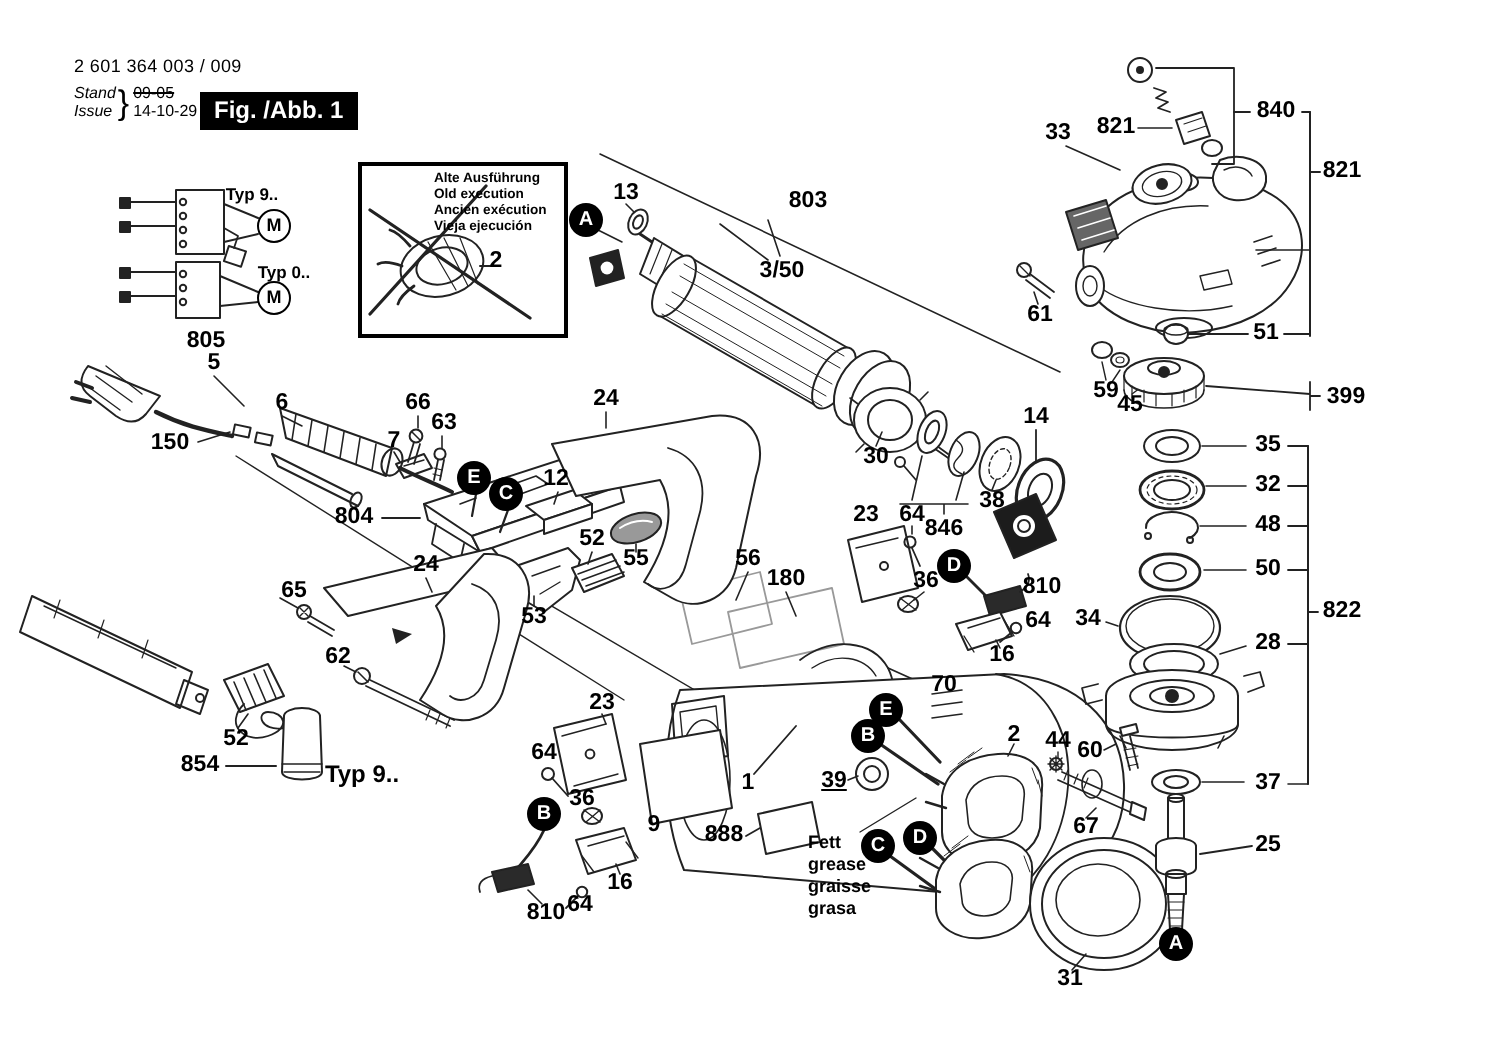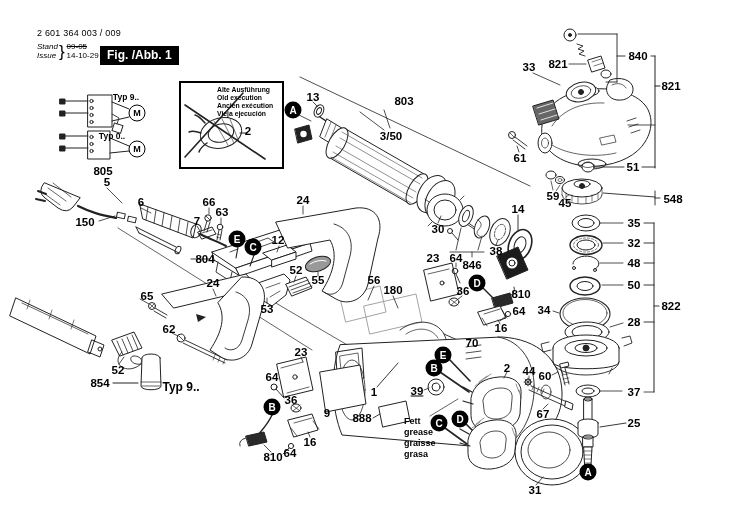--- a/index.html
+++ b/index.html
@@ -448,21 +448,21 @@
 
 
   <div id="label-layer">
       <div class="part-label" style="left: 103px; top: 171px; text-align: right;">805</div>
       <div class="part-label" style="left: 107px; top: 182px;">5</div>
       <div class="part-label" style="left: 141px; top: 202px;">6</div>
       <div class="part-label" style="left: 85px; top: 222px;">150</div>
       <div class="part-label" style="left: 209px; top: 202px;">66</div>
       <div class="part-label" style="left: 222px; top: 212px;">63</div>
       <div class="part-label" style="left: 197px; top: 221px;">7</div>
-      <div class="part-label" style="left: 177px; top: 259px; margin-left: 28px;">804</div>
+      <div class="part-label" style="left: 177px; top: 259px;">804</div>
       <div class="part-label" style="left: 278px; top: 240px;">12</div>
       <div class="part-label" style="left: 296px; top: 270px;">52</div>
       <div class="part-label" style="left: 267px; top: 309px;">53</div>
       <div class="part-label" style="left: 318px; top: 280px;">55</div>
       <div class="part-label" style="left: 374px; top: 280px;">56</div>
       <div class="part-label" style="left: 393px; top: 290px;">180</div>
       <div class="part-label" style="left: 303px; top: 200px;">24</div>
       <div class="part-label" style="left: 213px; top: 283px;">24</div>
       <div class="part-label" style="left: 137px; top: 296px; padding-left: 20px;">65</div>
       <div class="part-label" style="left: 169px; top: 329px;">62</div>
@@ -483,21 +483,21 @@
       <div class="part-label" style="left: 501px; top: 328px;">16</div>
       <div class="part-label" style="left: 472px; top: 343px;">70</div>
       <div class="part-label" style="left: 529px; top: 67px;">33</div>
       <div class="part-label" style="left: 558px; top: 64px;">821</div>
       <div class="part-label" style="left: 638px; top: 56px;">840</div>
       <div class="part-label" style="left: 671px; top: 86px;">821</div>
       <div class="part-label" style="left: 520px; top: 158px;">61</div>
       <div class="part-label" style="left: 633px; top: 167px;">51</div>
       <div class="part-label" style="left: 553px; top: 196px;">59</div>
       <div class="part-label" style="left: 565px; top: 203px;">45</div>
-      <div class="part-label" style="left: 673px; top: 199px;">548</div>
+      <div class="part-label" style="left: 673px; top: 199px;">399</div>
       <div class="part-label" style="left: 634px; top: 223px;">35</div>
       <div class="part-label" style="left: 634px; top: 243px;">32</div>
       <div class="part-label" style="left: 634px; top: 263px;">48</div>
       <div class="part-label" style="left: 634px; top: 285px;">50</div>
       <div class="part-label" style="left: 544px; top: 310px;">34</div>
       <div class="part-label" style="left: 634px; top: 322px;">28</div>
       <div class="part-label" style="left: 671px; top: 306px;">822</div>
       <div class="part-label" style="left: 545px; top: 376px;">60</div>
       <div class="part-label" style="left: 634px; top: 392px;">37</div>
       <div class="part-label" style="left: 634px; top: 423px;">25</div>
@@ -520,21 +520,21 @@
       <div class="ref-letter" style="left: 237px; top: 239px;">E</div>
       <div class="ref-letter" style="left: 253px; top: 247px;">C</div>
       <div class="ref-letter" style="left: 477px; top: 283px;">D</div>
       <div class="ref-letter" style="left: 443px; top: 355px;">E</div>
       <div class="ref-letter" style="left: 434px; top: 368px;">B</div>
       <div class="ref-letter" style="left: 439px; top: 423px;">C</div>
       <div class="ref-letter" style="left: 460px; top: 419px;">D</div>
       <div class="ref-letter" style="left: 272px; top: 407px;">B</div>
       <div class="ref-letter" style="left: 588px; top: 472px;">A</div>
       <div class="note note-wiring-type" style="left: 126px; top: 97px;">Typ 9..</div>
-      <div class="note note-wiring-type" style="left: 112px; top: 136px;">Typ 0..</div>
+      <div class="note note-wiring-type" style="left: 142px; top: 136px;">Typ 0..</div>
       <div class="note note-big-type" style="left: 181px; top: 387px;">Typ 9..</div>
       <div class="note note-grease" style="left: 404px; top: 421px;">Fett</div>
       <div class="note note-grease" style="left: 404px; top: 432px;">grease</div>
       <div class="note note-grease" style="left: 404px; top: 443px;">graisse</div>
       <div class="note note-grease" style="left: 404px; top: 454px;">grasa</div>
       <div class="motor-circle" style="left: 137px; top: 113px;">M</div>
       <div class="motor-circle" style="left: 137px; top: 149px;">M</div>
     </div>
 
 </div>

